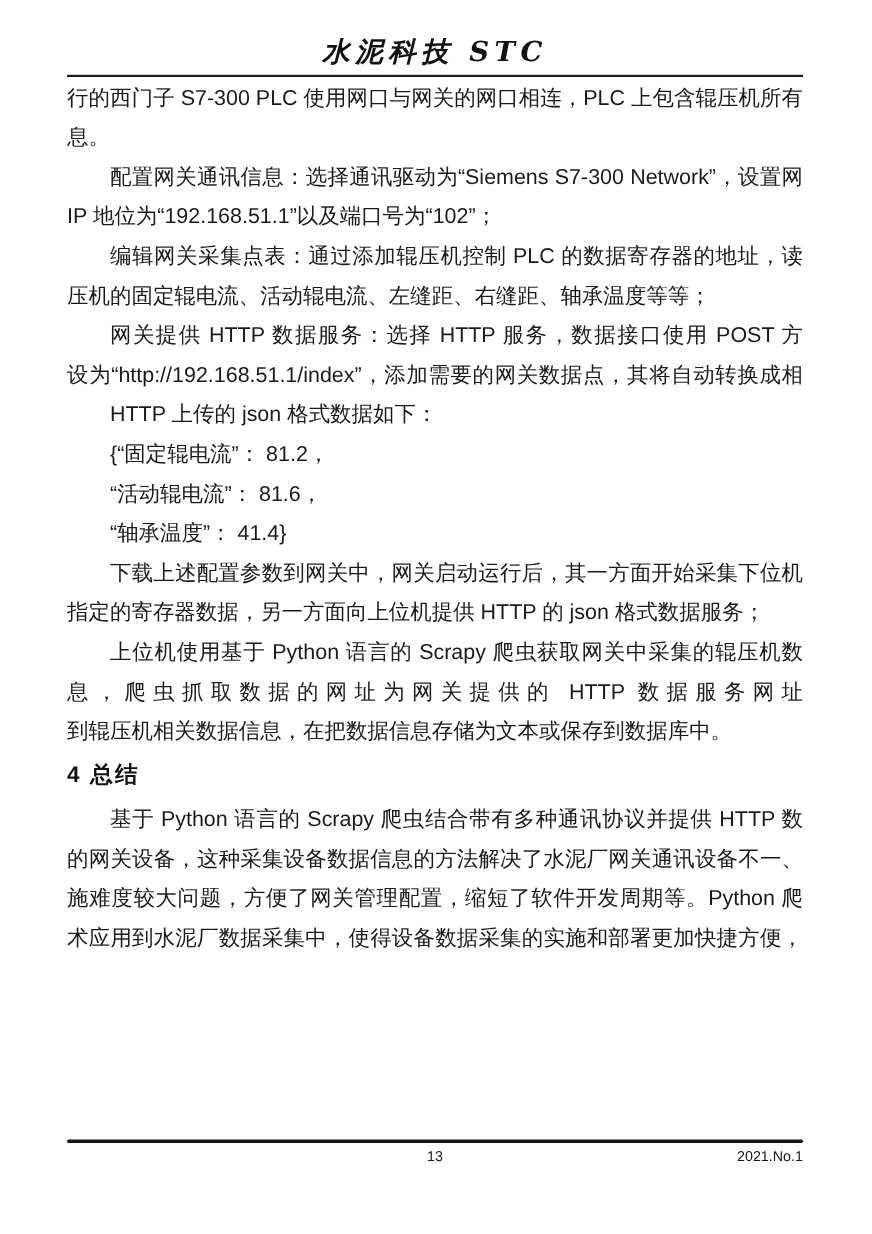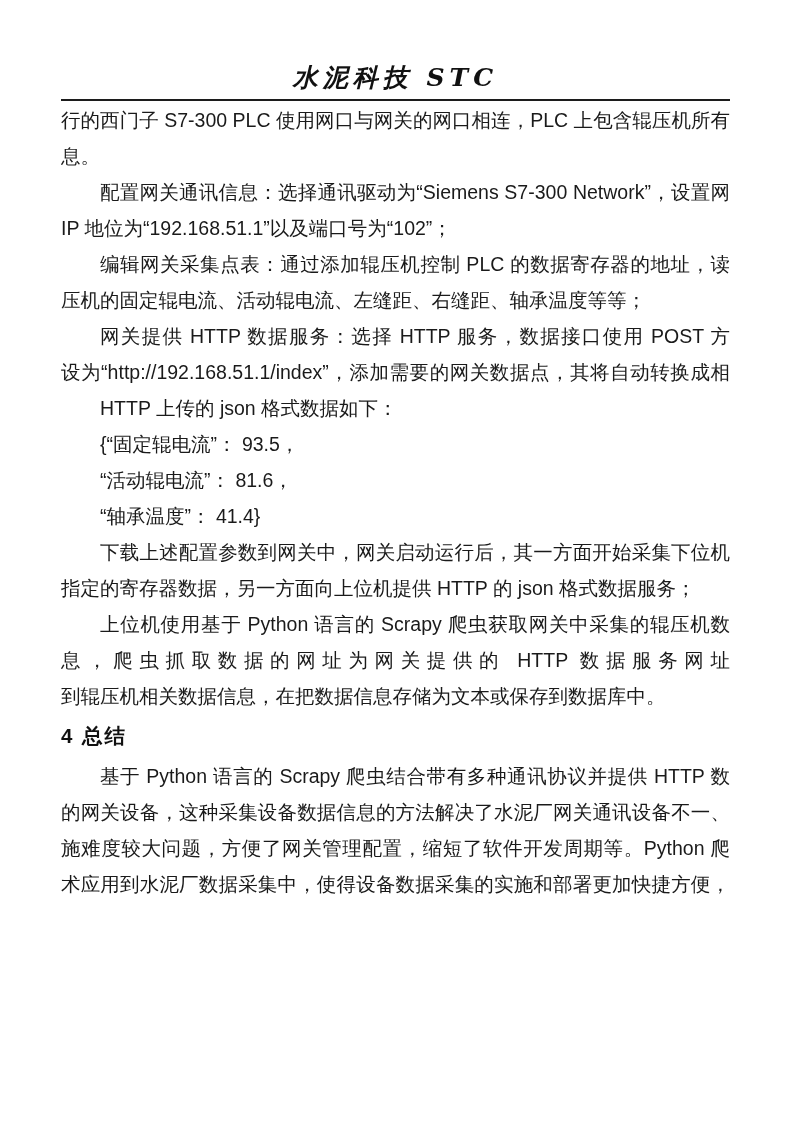--- a/index.html
+++ b/index.html
@@ -8,21 +8,21 @@
     width: 793px;
     height: 1122px;
     margin: 0 auto;
     background: #ffffff;
     box-sizing: border-box;
     padding: 0 63px 0 61px;
     color: #1a1a1a;
     font-family: "Liberation Sans", sans-serif;
     overflow: hidden;
   }
-  .page-header { padding-top: 62px; }
+  .page-header { padding-top: 31px; }
   .journal-title {
     text-align: center;
     font-family: "DejaVu Serif", serif;
     font-style: italic;
     font-weight: 700;
     font-size: 25px;
     line-height: 32px;
     letter-spacing: 5px;
     color: #111111;
   }
@@ -76,31 +76,38 @@
   <div class="body-text">
     <div class="ln fill">行的西门子 S7-300 PLC 使用网口与网关的网口相连，PLC 上包含辊压机所有运行信</div>
     <div class="ln">息。</div>
     <div class="ln indent fill">配置网关通讯信息：选择通讯驱动为“Siemens S7-300 Network”，设置网关</div>
     <div class="ln">IP 地位为“192.168.51.1”以及端口号为“102”；</div>
     <div class="ln indent fill">编辑网关采集点表：通过添加辊压机控制 PLC 的数据寄存器的地址，读取辊</div>
     <div class="ln">压机的固定辊电流、活动辊电流、左缝距、右缝距、轴承温度等等；</div>
     <div class="ln indent fill">网关提供 HTTP 数据服务：选择 HTTP 服务，数据接口使用 POST 方法，网址</div>
     <div class="ln fill">设为“http://192.168.51.1/index”，添加需要的网关数据点，其将自动转换成相应</div>
     <div class="ln indent">HTTP 上传的 json 格式数据如下：</div>
-    <div class="ln indent">{“固定辊电流”： 93.5，</div>
+    <div class="ln indent">{“固定辊电流”： 81.2，</div>
     <div class="ln indent">“活动辊电流”： 81.6，</div>
     <div class="ln indent">“轴承温度”： 41.4}</div>
     <div class="ln indent fill">下载上述配置参数到网关中，网关启动运行后，其一方面开始采集下位机 PLC</div>
     <div class="ln">指定的寄存器数据，另一方面向上位机提供 HTTP 的 json 格式数据服务；</div>
     <div class="ln indent fill">上位机使用基于 Python 语言的 Scrapy 爬虫获取网关中采集的辊压机数据信</div>
     <div class="ln fill">息，爬虫抓取数据的网址为网关提供的 HTTP 数据服务网址</div>
     <div class="ln">到辊压机相关数据信息，在把数据信息存储为文本或保存到数据库中。</div>
 
     <div class="section-heading">4 总结</div>
 
     <div class="ln indent fill">基于 Python 语言的 Scrapy 爬虫结合带有多种通讯协议并提供 HTTP 数据服务</div>
     <div class="ln fill">的网关设备，这种采集设备数据信息的方法解决了水泥厂网关通讯设备不一、实</div>
     <div class="ln fill">施难度较大问题，方便了网关管理配置，缩短了软件开发周期等。Python 爬虫技</div>
     <div class="ln fill">术应用到水泥厂数据采集中，使得设备数据采集的实施和部署更加快捷方便，整</div>
   </div>
 
+  <div class="page-footer">
+    <div class="footer-rule"></div>
+    <div class="footer-row">
+      <span class="page-number">13</span>
+      <span class="issue-number">2021.No.1</span>
+    </div>
+  </div>
 
 </div>
 
 </body></html>

